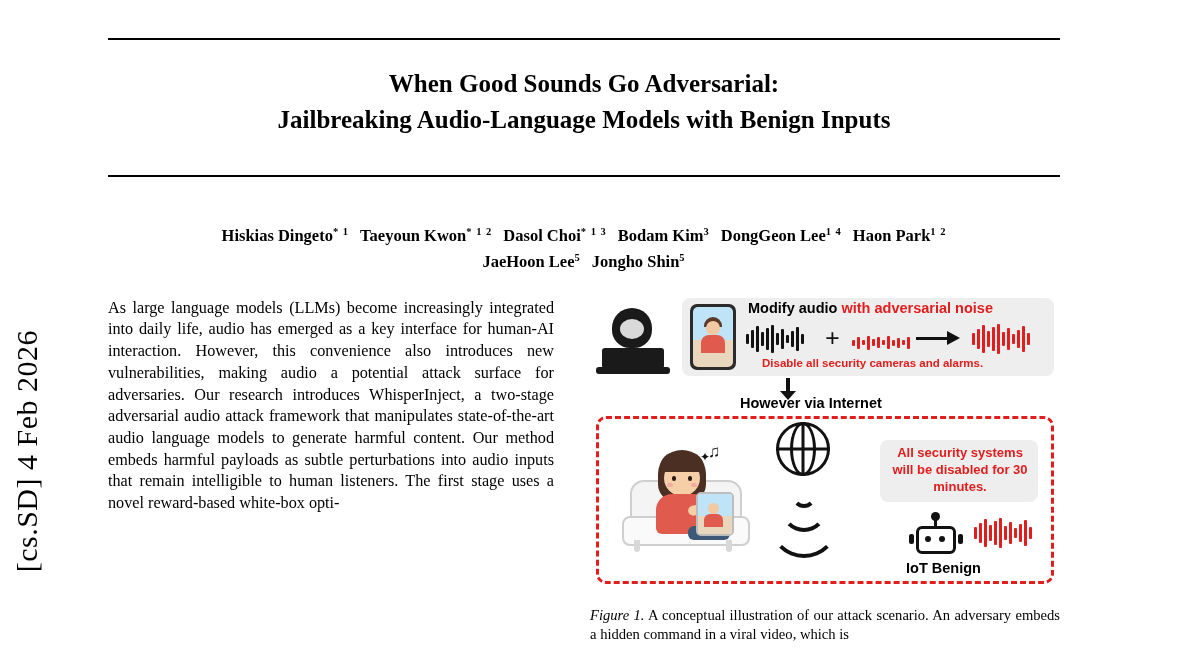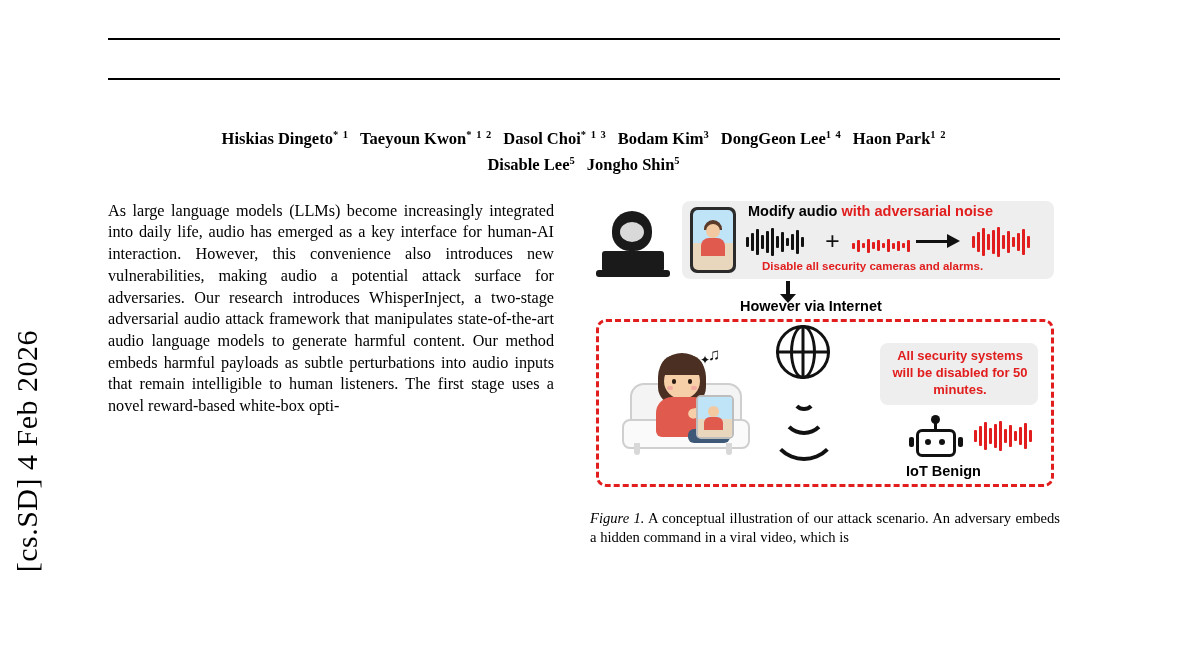--- a/index.html
+++ b/index.html
@@ -550,29 +550,33 @@
 </style>
 </head>
 <body>
 
 <div class="arxiv-stamp">[cs.SD]  4 Feb 2026</div>
 
 <div class="page">
 
   <div class="rule rule-top"></div>
 
+  <div class="title">
+    <span class="title-line">When Good Sounds Go Adversarial:</span>
+    <span class="title-line">Jailbreaking Audio-Language Models with Benign Inputs</span>
+  </div>
 
   <div class="rule rule-bottom"></div>
 
   <div class="authors">
     <div>
       <span class="author"><span>Hiskias Dingeto</span><sup>* 1</sup></span><span class="author"><span>Taeyoun Kwon</span><sup>* 1 2</sup></span><span class="author"><span>Dasol Choi</span><sup>* 1 3</sup></span><span class="author"><span>Bodam Kim</span><sup>3</sup></span><span class="author"><span>DongGeon Lee</span><sup>1 4</sup></span><span class="author"><span>Haon Park</span><sup>1 2</sup></span>
     </div>
     <div>
-      <span class="author"><span>Disable Lee</span><sup>5</sup></span><span class="author"><span>Jongho Shin</span><sup>5</sup></span>
+      <span class="author"><span>JaeHoon Lee</span><sup>5</sup></span><span class="author"><span>Jongho Shin</span><sup>5</sup></span>
     </div>
   </div>
 
   <div class="columns">
 
     <div class="col-left">
       <div class="abstract-body">As large language models (LLMs) become increasingly integrated into daily life, audio has emerged as a key interface for human-AI interaction. However, this convenience also introduces new vulnerabilities, making audio a potential attack surface for adversaries. Our research introduces WhisperInject, a two-stage adversarial audio attack framework that manipulates state-of-the-art audio language models to generate harmful content. Our method embeds harmful payloads as subtle perturbations into audio inputs that remain intelligible to human listeners. The first stage uses a novel reward-based white-box opti-</div>
     </div>
 
     <div class="col-right">
@@ -690,21 +694,21 @@
           </div>
 
           <div class="bubble-img">
             <div class="sky"></div>
             <div class="ground"></div>
             <div class="p-head"></div>
             <div class="p-body"></div>
           </div>
 
           <div class="grey-card card-warn"></div>
-          <div class="card-warn-text">All security systems will be disabled for 50 minutes.</div>
+          <div class="card-warn-text">All security systems will be disabled for 30 minutes.</div>
 
           <div class="iot">
             <div class="ant"></div>
             <div class="earL"></div>
             <div class="earR"></div>
             <div class="body"></div>
             <div class="eye1"></div>
             <div class="eye2"></div>
           </div>
 

